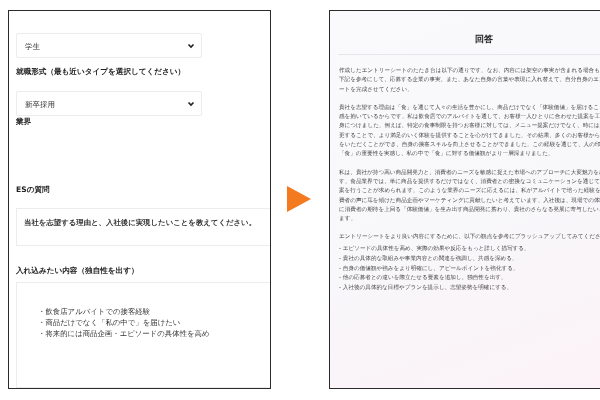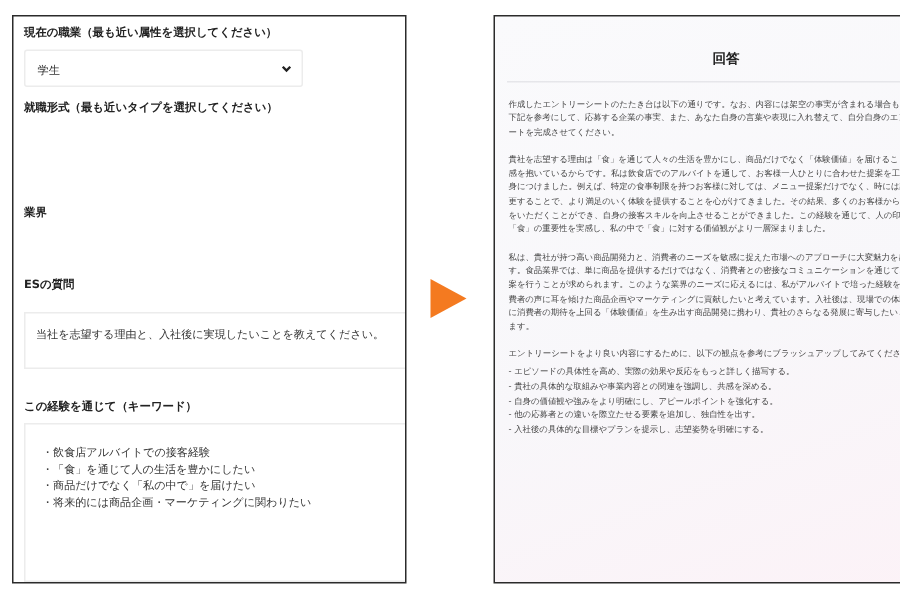--- a/index.html
+++ b/index.html
@@ -21,22 +21,22 @@
   .select {
     position: absolute; left: 7px; width: 186px; height: 25px; box-sizing: border-box;
     border: 1px solid #ececec; background: #fff; border-radius: 2px;
   }
   .select .val { position: absolute; left: 8px; top: 8px; font-size: 7.5px; color: #333; }
   .select .chev { position: absolute; right: 6px; top: 8px; width: 8px; height: 8px; }
   .textarea {
     position: absolute; left: 7px; right: -2px; box-sizing: border-box;
     border: 1px solid #ececec; border-right: none; background: #fff;
   }
-  .textarea .txt { position: absolute; left: 7px; top: 9px; font-size: 7.4px; color: #333; white-space: nowrap; }
-  .kw-list { position: absolute; left: 7px; top: 9px; margin: 4px; padding: 0; list-style: none; }
+  .textarea .txt { position: absolute; left: 7px; top: 9px; font-size: 7.4px; color: #333; white-space: nowrap; font-weight: bold; }
+  .kw-list { position: absolute; left: 7px; top: 9px; margin: 14px; padding: 0; list-style: none; }
   .kw-list li { font-size: 7.4px; line-height: 11px; color: #333; white-space: nowrap; }
   .kw-list li::before { content: "・"; }
   #arrow {
     position: absolute; left: 287px; top: 186px; width: 0; height: 0;
     border-top: 13px solid transparent; border-bottom: 13px solid transparent;
     border-left: 24px solid #f47a20;
   }
   .r-title {
     position: absolute; left: 0; right: 0; top: 22px; text-align: center;
     font-size: 9px; font-weight: bold; color: #222;
@@ -45,44 +45,48 @@
   .r-body { position: absolute; left: 9px; right: 6px; top: 55px; }
   .r-para { font-size: 5.6px; line-height: 9.3px; color: #444; margin: 0 0 9px 0; }
   .r-list { margin: 0; padding: 0; list-style: none; }
   .r-list li { font-size: 5.6px; line-height: 9.9px; color: #444; white-space: nowrap; }
   .r-list li::before { content: "- "; }
 </style>
 </head>
 <body>
 
 <div id="left" class="panel">
-  <div class="label" style="top:6px">現在の職業（最も近い属性を選択してください）</div>
   <div class="select" style="top:22px">
     <span class="val">学生</span>
     <svg class="chev" viewBox="0 0 8 8">
         <path d="M1.5 2.5 L4 5 L6.5 2.5" stroke="#222" stroke-width="1.6" fill="none"></path>
       </svg>
   </div>
 
   <div class="label" style="top:56px">就職形式（最も近いタイプを選択してください）</div>
+  <div class="select" style="top:80px">
+    <span class="val">新卒採用</span>
+    <svg class="chev" viewBox="0 0 8 8">
+        <path d="M1.5 2.5 L4 5 L6.5 2.5" stroke="#222" stroke-width="1.6" fill="none"></path>
+      </svg>
+  </div>
 
-  <div class="label" style="top:126px">業界</div>
+  <div class="label" style="top:106px">業界</div>
 
   <div class="label" style="top:174px">ESの質問</div>
   <div class="textarea" style="top:197px;height:38px">
     <span class="txt">当社を志望する理由と、入社後に実現したいことを教えてください。</span>
   </div>
 
-  <div class="label" style="top:255px">この経験を通じて（キーワード）</div>
+  <div class="label" style="top:255px">入れ込みたい内容（独自性を出す）</div>
   <div class="textarea" style="top:271px;height:106px">
     <ul class="kw-list">
       <li>飲食店アルバイトでの接客経験</li>
-      <li>「食」を通じて人の生活を豊かにしたい</li>
       <li>商品だけでなく「私の中で」を届けたい</li>
-      <li>将来的には商品企画・マーケティングに関わりたい</li>
+      <li>将来的には商品企画・エピソードの具体性を高め</li>
     </ul>
   </div>
 </div>
 
 <div id="arrow"></div>
 
 <div id="right" class="panel">
   <div class="r-title">回答</div>
   <div class="r-divider"></div>
   <div class="r-body">

